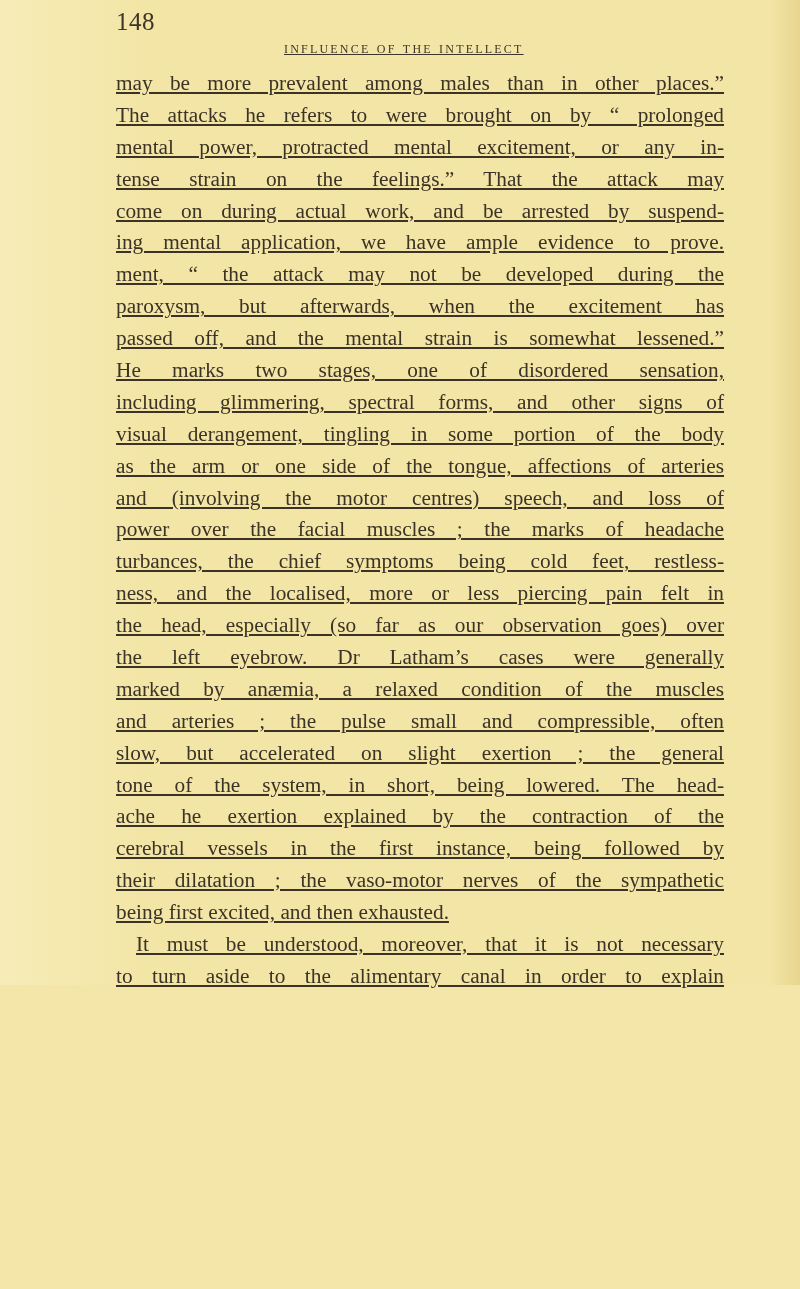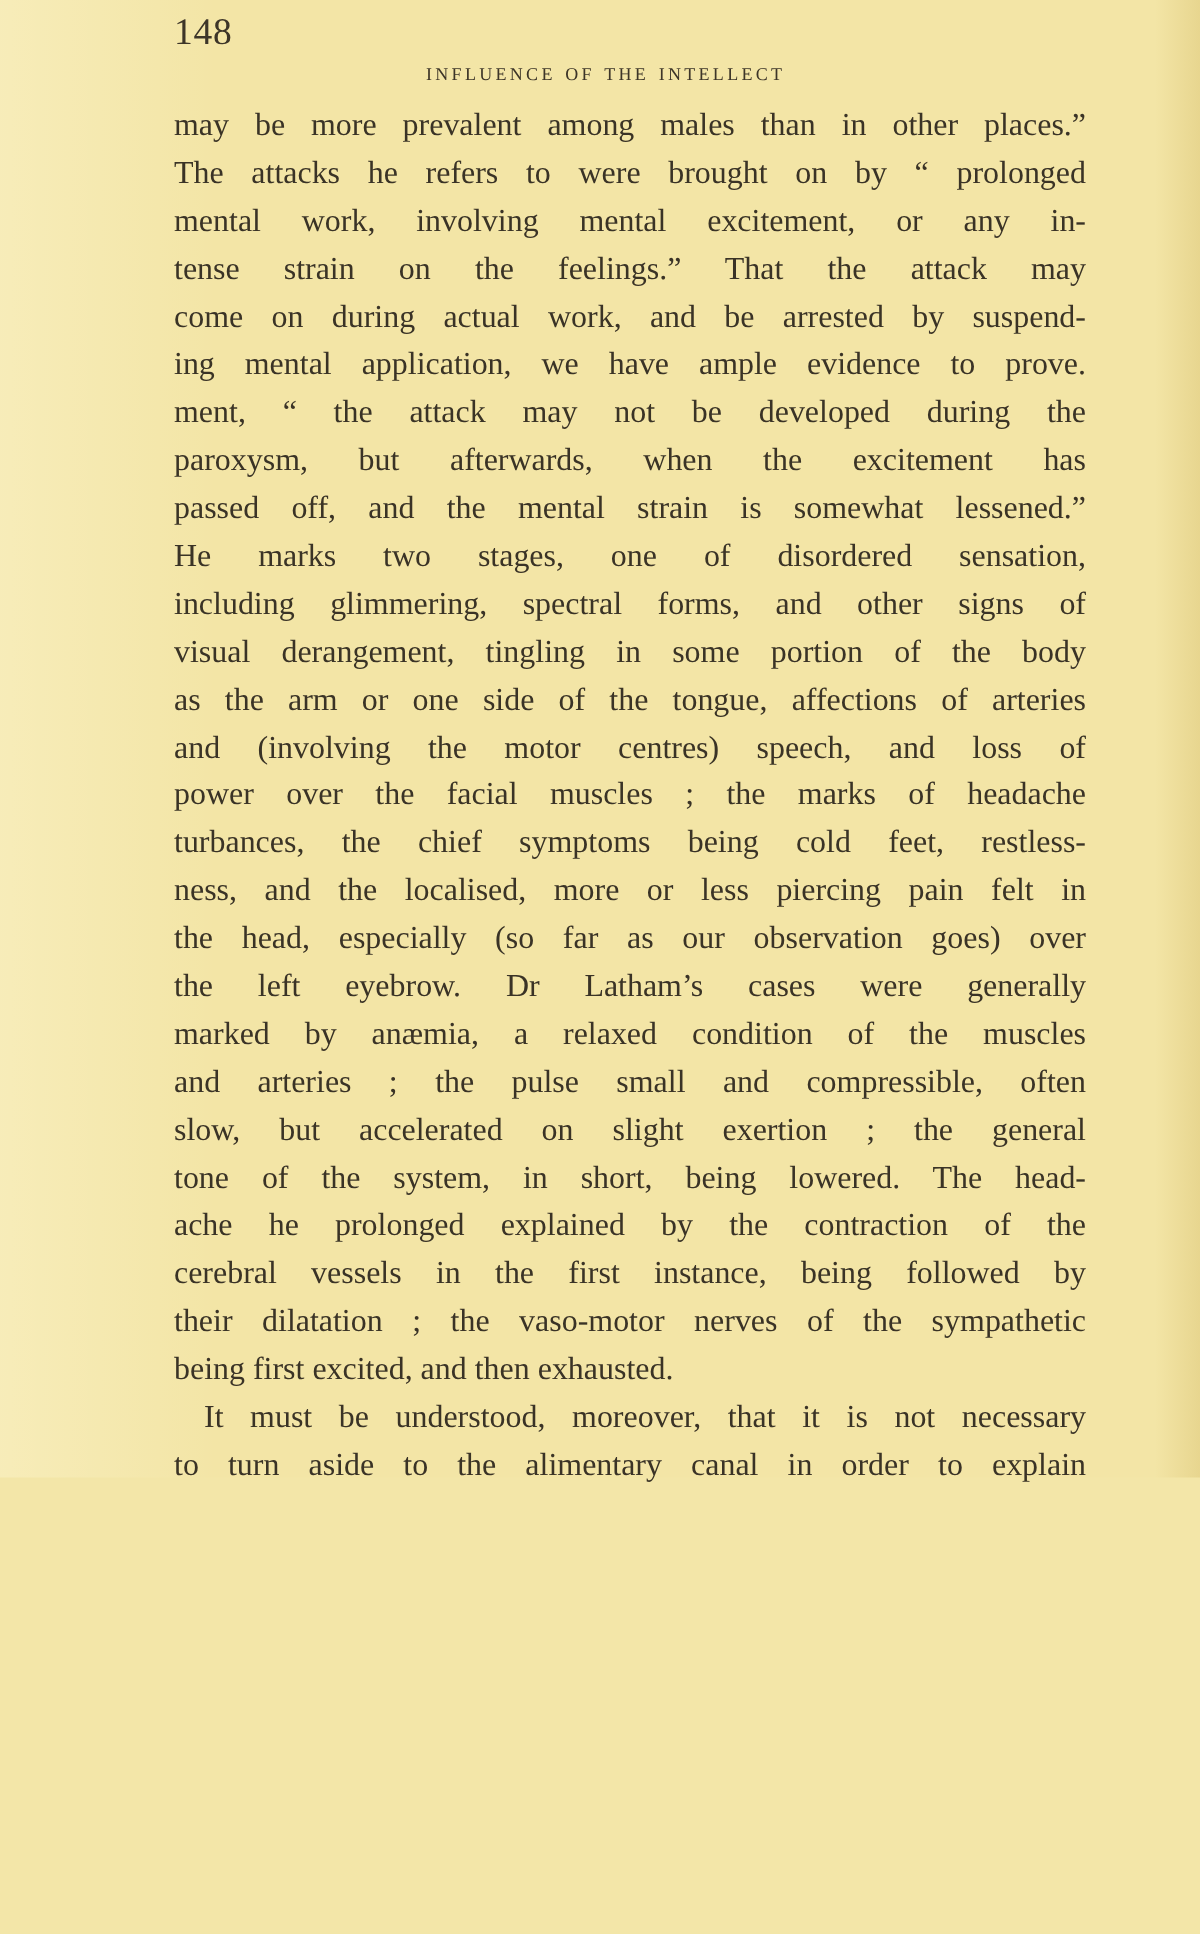--- a/index.html
+++ b/index.html
@@ -41,37 +41,39 @@
     }
     .running-title {
       position: absolute;
       left: 168px;
       top: 30px;
       font-size: 16.5px;
       letter-spacing: 2.2px;
       font-variant: small-caps;
       text-transform: lowercase;
       color: #3d3528;
+      text-decoration: underline;
     }
     .running-title::first-letter { }
     .body-text {
       position: absolute;
       left: 116px;
       top: 68px;
       width: 608px;
     }
     .line {
       display: block;
       height: 31.9px;
       line-height: 31.9px;
       font-size: 21.3px;
       white-space: nowrap;
       text-align: justify;
       text-align-last: justify;
       color: #3a3326;
+      text-decoration: underline;
     }
     .line.last {
       text-align-last: left;
     }
     .line.indent {
       padding-left: 20px;
       width: 588px;
     }
   </style>
 </head>
@@ -79,41 +81,41 @@
 
 <div class="page">
   <div class="running-head">
     <span class="page-number">148</span>
     <span class="running-title">INFLUENCE OF THE INTELLECT</span>
   </div>
 
   <div class="body-text">
     <span class="line">may be more prevalent among males than in other places.”</span>
     <span class="line">The attacks he refers to were brought on by “ prolonged</span>
-    <span class="line">mental work, involving mental excitement, or any in-</span>
+    <span class="line">mental power, protracted mental excitement, or any in-</span>
     <span class="line">tense strain on the feelings.”  That the attack may</span>
     <span class="line">come on during actual work, and be arrested by suspend-</span>
     <span class="line">ing mental application, we have ample evidence to prove.</span>
     <span class="line">ment, “ the attack may not be developed during the</span>
     <span class="line">paroxysm, but afterwards, when the excitement has</span>
     <span class="line">passed off, and the mental strain is somewhat lessened.”</span>
     <span class="line">He marks two stages, one of disordered sensation,</span>
     <span class="line">including glimmering, spectral forms, and other signs of</span>
     <span class="line">visual derangement, tingling in some portion of the body</span>
     <span class="line">as the arm or one side of the tongue, affections of arteries</span>
     <span class="line">and (involving the motor centres) speech, and loss of</span>
     <span class="line">power over the facial muscles ; the marks of headache</span>
     <span class="line">turbances, the chief symptoms being cold feet, restless-</span>
     <span class="line">ness, and the localised, more or less piercing pain felt in</span>
     <span class="line">the head, especially (so far as our observation goes) over</span>
     <span class="line">the left eyebrow.  Dr Latham’s cases were generally</span>
     <span class="line">marked by anæmia, a relaxed condition of the muscles</span>
     <span class="line">and arteries ; the pulse small and compressible, often</span>
     <span class="line">slow, but accelerated on slight exertion ; the general</span>
     <span class="line">tone of the system, in short, being lowered.  The head-</span>
-    <span class="line">ache he prolonged explained by the contraction of the</span>
+    <span class="line">ache he exertion explained by the contraction of the</span>
     <span class="line">cerebral vessels in the first instance, being followed by</span>
     <span class="line">their dilatation ; the vaso-motor nerves of the sympathetic</span>
     <span class="line last">being first excited, and then exhausted.</span>
     <span class="line indent">It must be understood, moreover, that it is not necessary</span>
     <span class="line">to turn aside to the alimentary canal in order to explain</span>
   </div>
 </div>
 
 </body></html>

